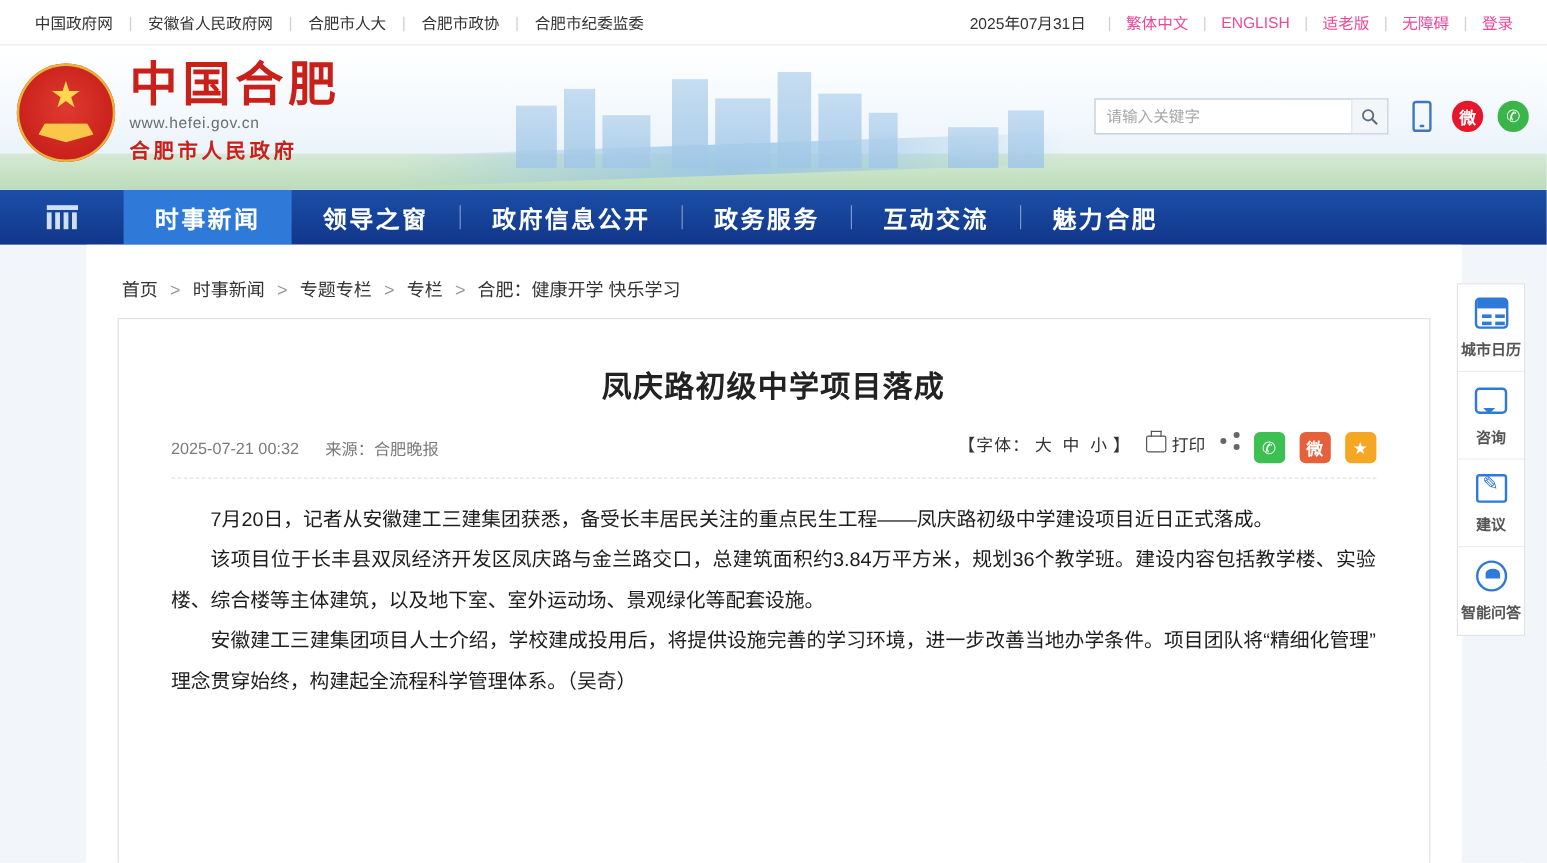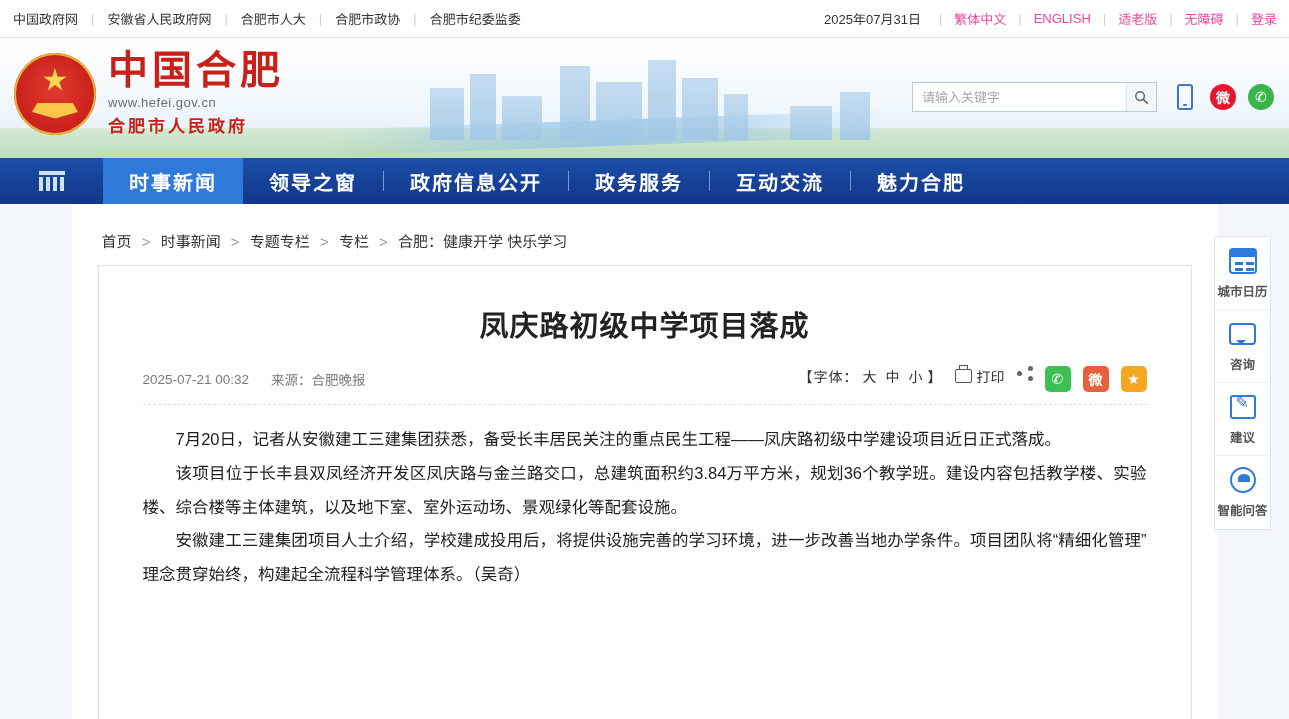--- a/index.html
+++ b/index.html
@@ -11,21 +11,21 @@
   }
 
   
   .topbar {
     height: 38px;
     border-bottom: 1px solid #e3e3e3;
     display: flex;
     align-items: center;
     font-size: 13px;
     color: #3a3a3a;
-    padding: 0 0;
+    padding: 0 16px;
     background: #fff;
   }
   .topbar-left { display: flex; align-items: center; }
   .topbar-left .tl-item { padding: 0 13px; color: #333; white-space: nowrap; }
   .topbar-left .tl-sep { color: #d0d0d0; }
   .topbar-right {
     margin-left: auto;
     display: flex;
     align-items: center;
     font-size: 13px;
@@ -199,21 +199,21 @@
   .article {
     margin: 0 26px;
     border: 1px solid #e2e2e2;
     border-bottom: none;
     height: 100%;
     padding: 30px 44px 0 44px;
     background: #fff;
   }
   .art-title {
     text-align: center;
-    font-size: 29px;
+    font-size: 25px;
     font-weight: 700;
     color: #222;
     letter-spacing: 1px;
     padding: 6px 0 22px;
     font-family: "Liberation Sans", sans-serif;
   }
   .art-meta {
     display: flex; align-items: center;
     border-bottom: 1px dashed #e0e0e0;
     padding-bottom: 12px;

